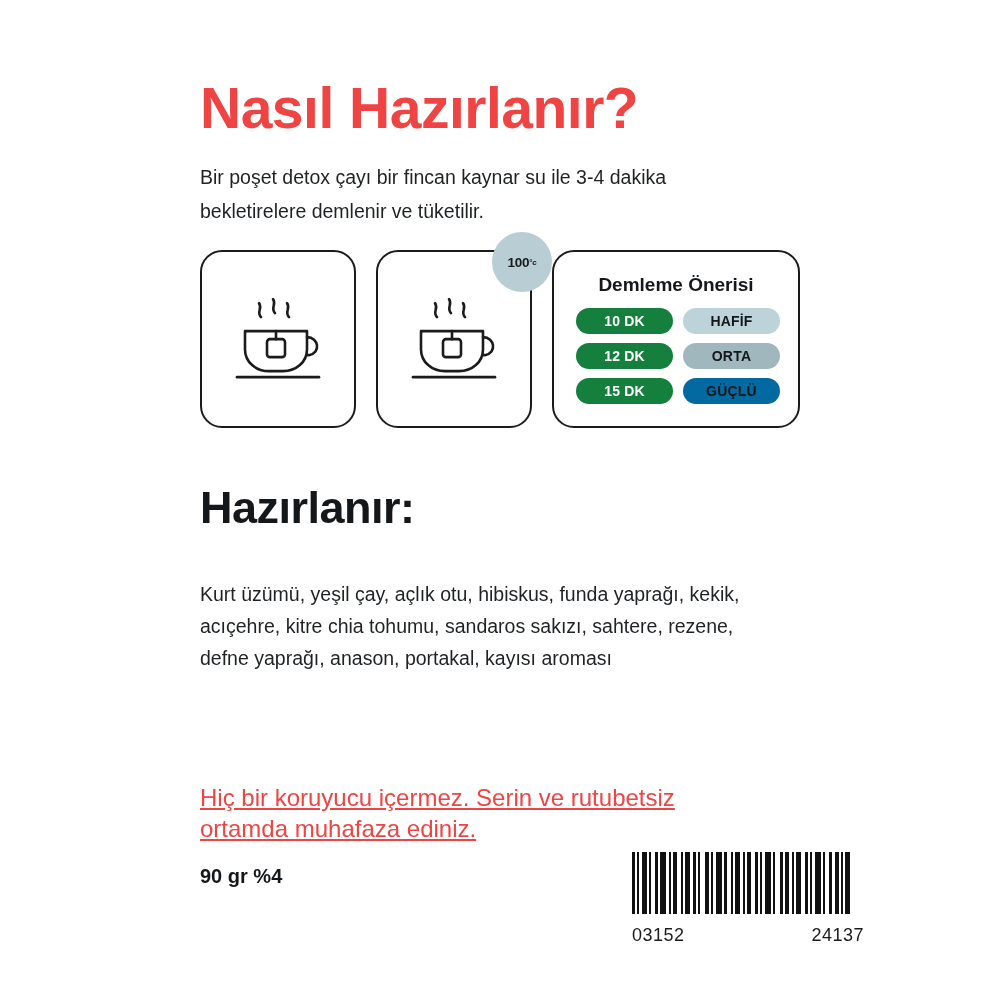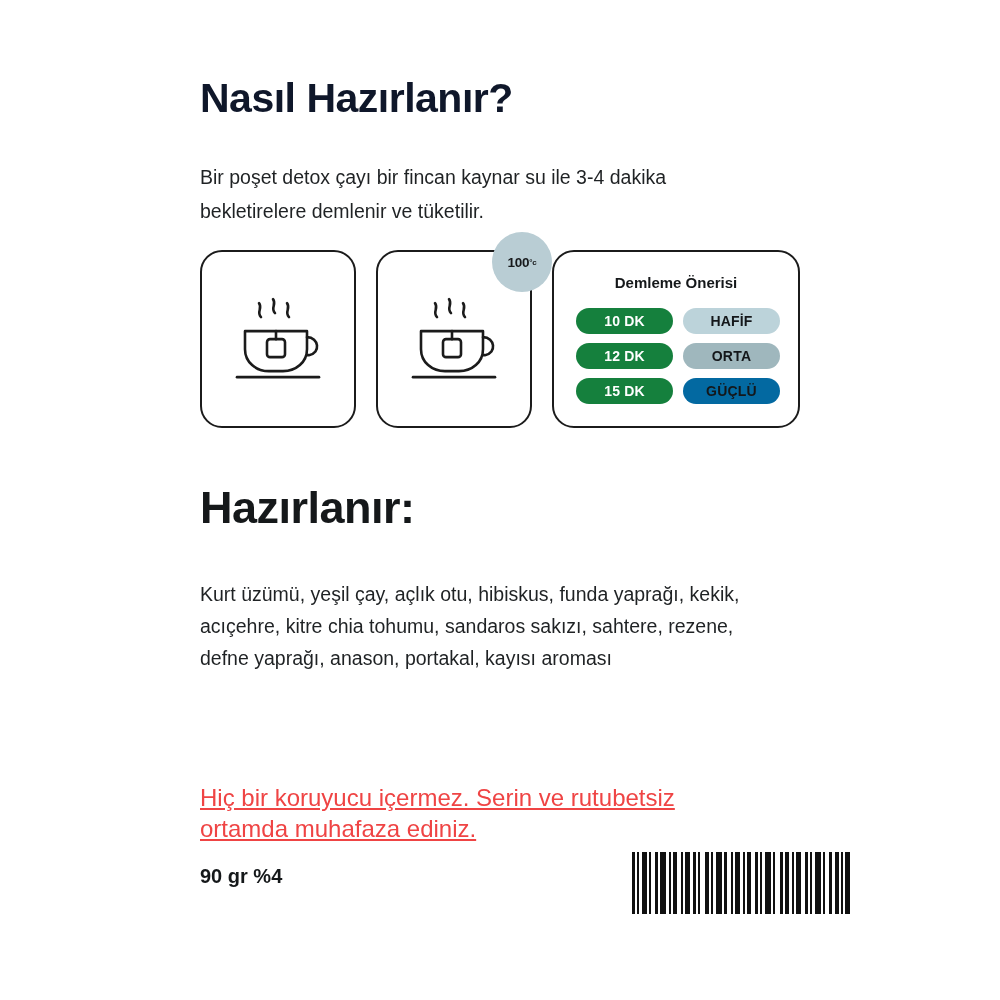--- a/index.html
+++ b/index.html
@@ -17,24 +17,24 @@
   .page {
     position: absolute;
     left: 0; top: 0;
     width: 1000px; height: 1000px;
   }
 
   
   .h-prep {
     position: absolute;
     left: 200px; top: 75px;
-    font-size: 41px;
+    font-size: 57px;
     font-weight: bold;
     letter-spacing: -0.5px;
-    color: #0f172a;
+    color: #ef4444;
   }
   .p-prep {
     position: absolute;
     left: 200px; top: 160px;
     width: 560px;
     font-size: 19.5px;
     line-height: 34px;
     color: #1f2224;
   }
 
@@ -77,21 +77,21 @@
     letter-spacing: -0.2px;
   }
   .badge-100 sup { font-size: 8px; vertical-align: super; }
 
   
   .brew-title {
     position: absolute;
     left: 0; right: 0;
     top: 22px;
     text-align: center;
-    font-size: 15px;
+    font-size: 19px;
     font-weight: bold;
     color: #15181a;
   }
   .brew-rows {
     position: absolute;
     left: 22px; top: 56px;
     width: 204px;
   }
   .brew-row {
     display: flex;
@@ -319,14 +319,18 @@
     <i style="width:2px"></i>
       <i class="w" style="width:4px"></i>
     <i style="width:3px"></i>
       <i class="w" style="width:3px"></i>
     <i style="width:4px"></i>
       <i class="w" style="width:2px"></i>
     <i style="width:2px"></i>
       <i class="w" style="width:2px"></i>
     <i style="width:5px"></i>
   </div>
+  <div class="barcode-nums">
+    <span>03152</span>
+    <span>24137</span>
+  </div>
 
 </div>
 
 </body></html>

